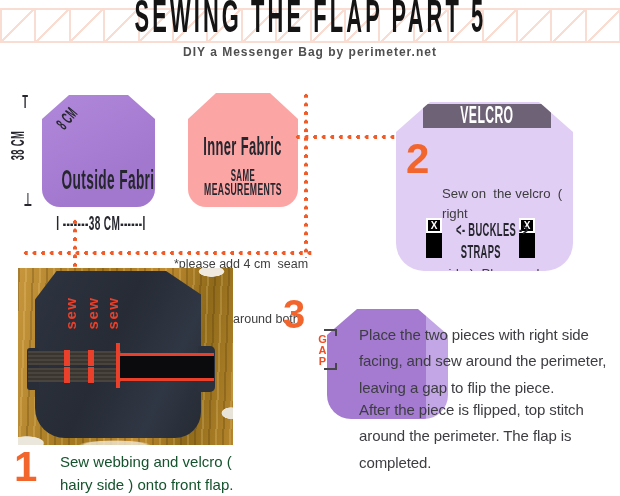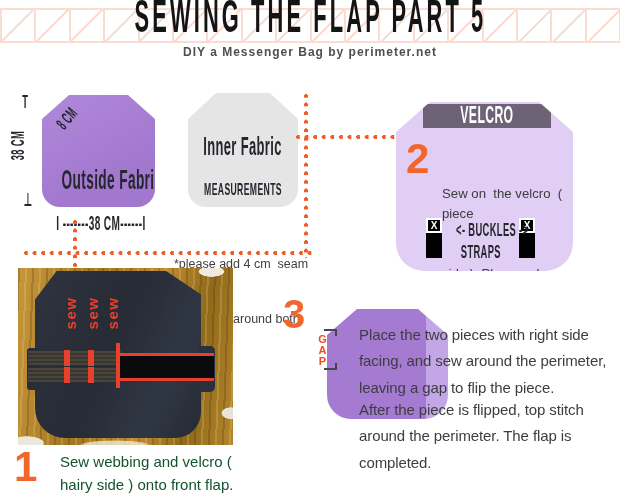--- a/index.html
+++ b/index.html
@@ -82,24 +82,27 @@
       <span class="hw" style="font-size:12px;">8 CM</span>
     </div>
     <div class="cwrap" style="left:0;bottom:16px;width:100%;">
       <span class="hw" style="font-size:19px;">Outside Fabric</span>
     </div>
   </div>
   <div class="cwrap" style="left:36px;top:214px;width:130px;">
     <span class="hw" style="font-size:14px;">I -------38 CM------I</span>
   </div>
 
-  <div class="piece" style="left:188px;top:93px;width:110px;height:114px;background:#e5e5e5;
+  <div class="piece" style="left:188px;top:93px;width:110px;height:114px;background:#fca5a5;
        clip-path:polygon(0 26px,28px 0,calc(100% - 28px) 0,100% 26px,100% 100%,0 100%);">
     <div class="cwrap" style="left:0;top:44px;width:100%;">
       <span class="hw" style="font-size:18px;">Inner Fabric</span>
+    </div>
+    <div class="cwrap" style="left:0;top:72px;width:100%;">
+      <span class="hw" style="font-size:11px;">SAME</span>
     </div>
     <div class="cwrap" style="left:0;top:86px;width:100%;">
       <span class="hw" style="font-size:12px;">MEASUREMENTS</span>
     </div>
   </div>
 
   <div class="abs pre" style="left:174px;top:219px;width:152px;font-size:12.5px;line-height:1.45;color:#3f3f3f;">
     <span class="pre" style="display:block;">*please add 4 cm  seam</span>
     <span class="pre" style="display:block;">allowance around both pieces.</span>
   </div>
@@ -110,21 +113,21 @@
   <div class="vdots" style="left:72px;top:218px;height:55px;"></div>
 
   <div class="piece" style="left:396px;top:86px;width:177px;height:169px;background:#e1cef4;
        border-radius:12px 12px 28px 28px;
        clip-path:polygon(0 30px,34px 0,calc(100% - 34px) 0,100% 30px,100% 100%,0 100%);margin-top:16px;">
     <div class="abs" style="left:27px;top:2px;width:128px;height:24px;background:#6e6376;display:flex;align-items:center;justify-content:center;">
       <span class="hw" style="font-size:17px;color:#ffffff;">VELCRO</span>
     </div>
     <div class="num" style="left:10px;top:36px;">2</div>
     <div class="abs pre" style="left:46px;top:42px;width:128px;font-size:13.2px;line-height:1.52;color:#3c3c3c;">
-      <span class="pre" style="display:block;">Sew on  the velcro  ( piece</span>
+      <span class="pre" style="display:block;">Sew on  the velcro  ( right</span>
       <span class="pre" style="display:block;">side ). Place on bag and align</span>
       <span class="pre" style="display:block;">the  buckles.  Sew  in  place.</span>
     </div>
     <div class="strap" style="left:30px;top:116px;">
       <div class="strap-x">X</div>
     </div>
     <div class="strap" style="left:123px;top:116px;">
       <div class="strap-x">X</div>
     </div>
     <div class="cwrap" style="left:46px;top:118px;width:78px;">

